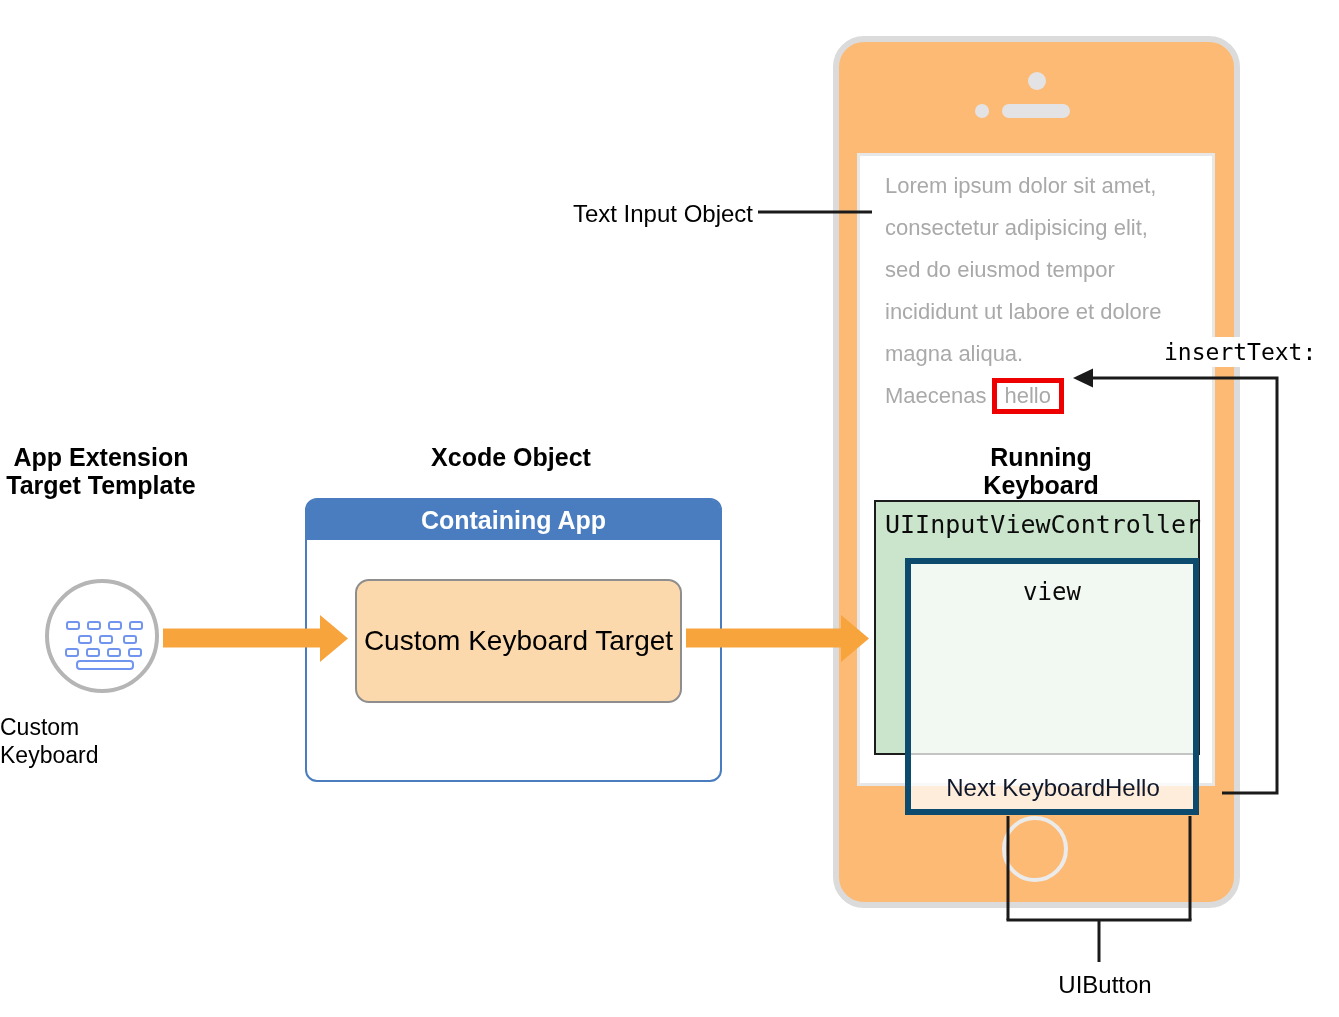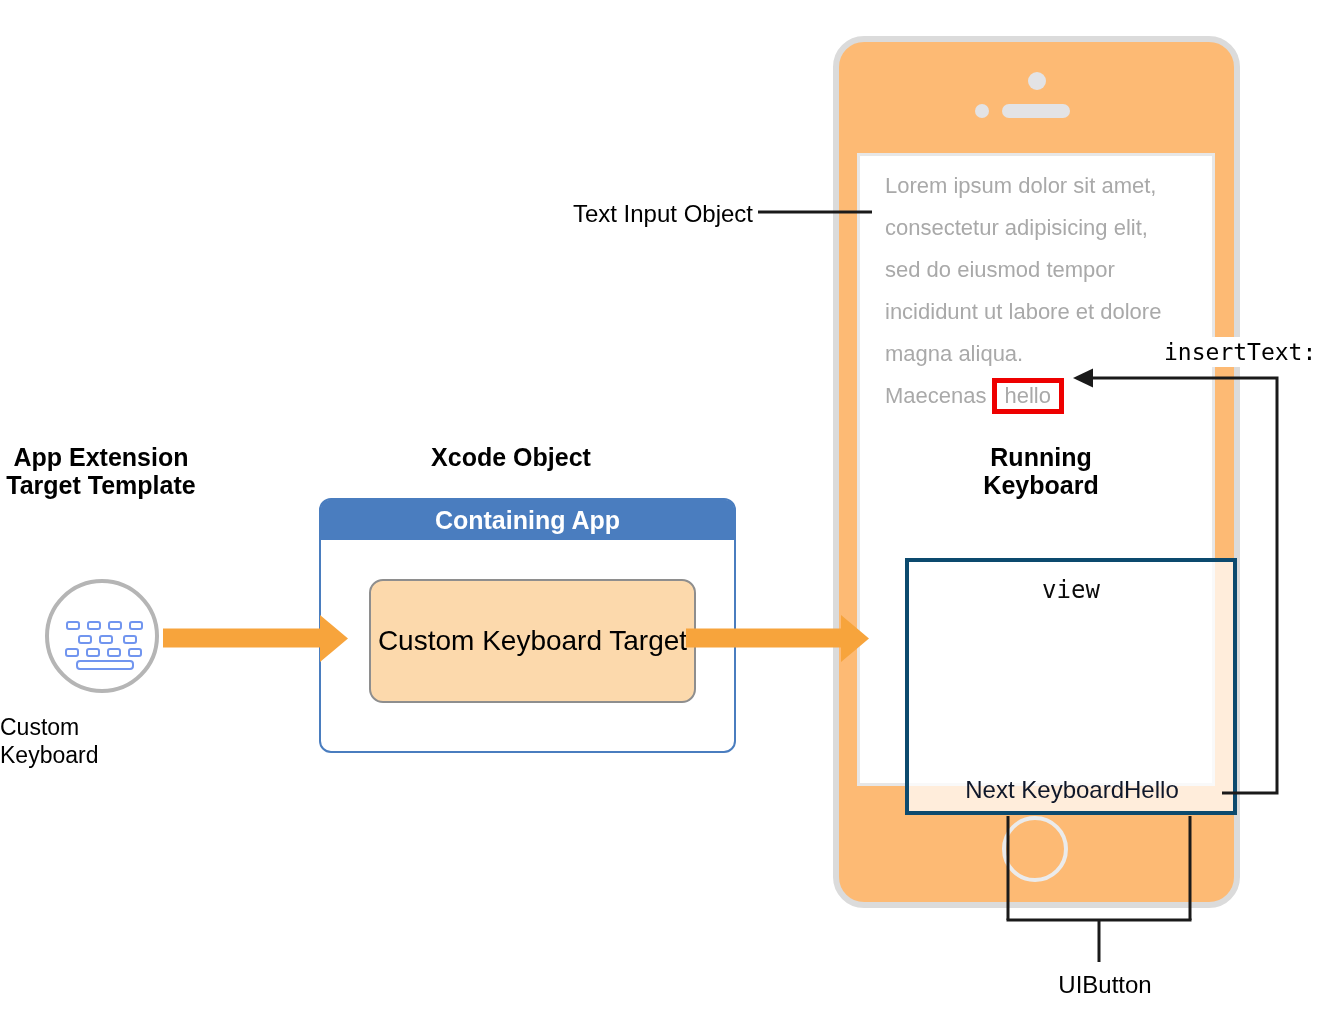--- a/index.html
+++ b/index.html
@@ -20,21 +20,21 @@
   .kb-circle { left:45px; top:579px; width:114px; height:114px; background:#fff;
                border:4px solid #B5B5B5; border-radius:50%; }
   .key { position:absolute; width:14px; height:9px; background:#fff;
          border:2.5px solid #7195EF; border-radius:3px; }
   .spacebar { position:absolute; left:27px; top:77px; width:58px; height:10px;
               background:#fff; border:2.5px solid #7195EF; border-radius:4px; }
   .kb-label { left:0px; top:713px; width:202px; 
               font-size:23px; line-height:28px; color:#000; }
 
   
-  .containing { left:319px; top:498px; width:417px; height:255px; background:#fff;
+  .containing { left:305px; top:498px; width:417px; height:284px; background:#fff;
                 border:2.5px solid #4A7DBF; border-radius:12px; }
   .containing-header { position:absolute; left:0; top:0; width:100%; height:40px;
                 background:#4A7DBF; border-radius:8px 8px 0 0; color:#fff;
                 font-weight:bold; font-size:25px;
                 display:flex; align-items:center; justify-content:center; }
   .target-box { position:absolute; left:48px; top:79px; width:327px; height:124px;
                 background:#FCD9AC; border:2px solid #8E8E8E; border-radius:14px;
                 display:flex; align-items:center; justify-content:center; font-size:28px; }
 
   
@@ -56,22 +56,22 @@
            color:#A9A9A9; white-space:nowrap; }
   .lorem-last { display:flex; align-items:center; height:42px; }
   .hello-box { display:flex; align-items:center; height:36px; margin-left:5px;
                padding:0 8px; border:5px solid #EE0000; color:#A9A9A9; }
 
   
   .green-box { left:874px; top:500px; width:326px; height:255px;
                background:#CBE4CC; border:2px solid #1C1C1C; }
   .mono { font-family:"DejaVu Sans Mono", monospace; }
   .controller-label { position:absolute; left:9px; top:8px; font-size:25px; color:#0b0b0b; }
-  .view-box { left:905px; top:558px; width:332px; height:257px;
-              background:rgba(255,255,255,0.74); border:4px solid #0c4a6e; }
+  .view-box { left:905px; top:558px; width:294px; height:257px;
+              background:rgba(255,255,255,0.74); border:6px solid #0c4a6e; }
   .view-label { position:absolute; left:0; top:14px; width:100%; text-align:center;
                 font-size:24px; color:#0b0b0b; }
   .view-bottom-row { position:absolute; left:12px; right:10px; bottom:7px;
                 display:flex; justify-content:center; font-size:24px; color:#0f172a; }
 
   
   .tio-label { right:586px; top:200px; font-size:24px; white-space:nowrap; }
   .insert-label { left:1158px; top:337px; font-size:23px; background:#ffffff;
                   padding:2px 6px; z-index:5; white-space:nowrap; }
   .uibutton-label { left:1020px; top:971px; width:170px; text-align:center; font-size:24px; }
@@ -135,20 +135,23 @@
             <span>hello</span>
           </span>
         </div>
       </div>
     </div>
     <span class="home-ring"></span>
   </div>
 
   <div class="abs heading hd-run">Running Keyboard</div>
 
+  <div class="abs green-box">
+    <div class="controller-label mono">UIInputViewController</div>
+  </div>
 
   <div class="abs view-box">
     <div class="view-label mono">view</div>
     <div class="view-bottom-row">
       <span>Next Keyboard</span>
       <span>Hello</span>
     </div>
   </div>
 
   <div class="abs tio-label">Text Input Object</div>

